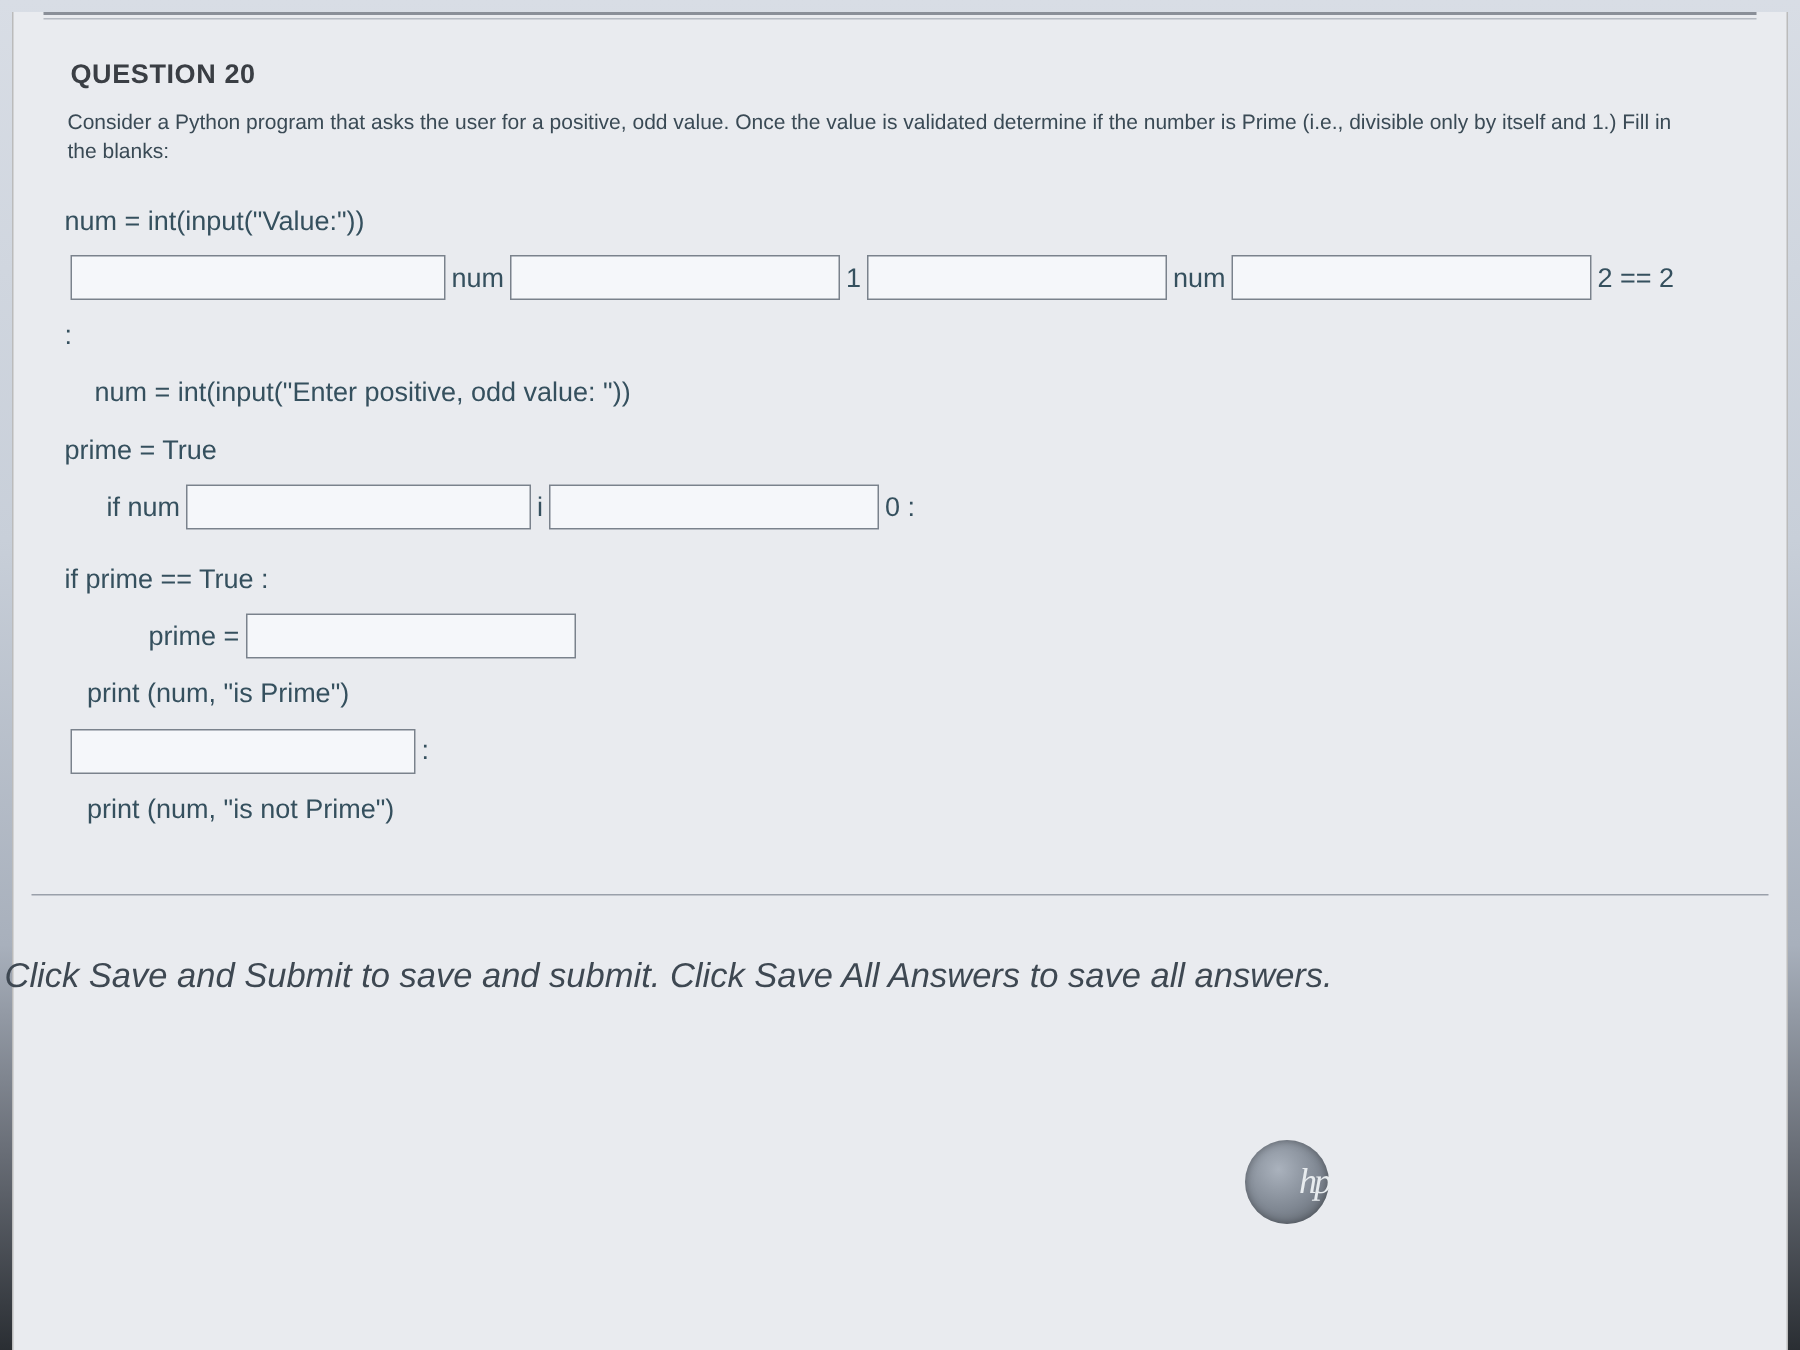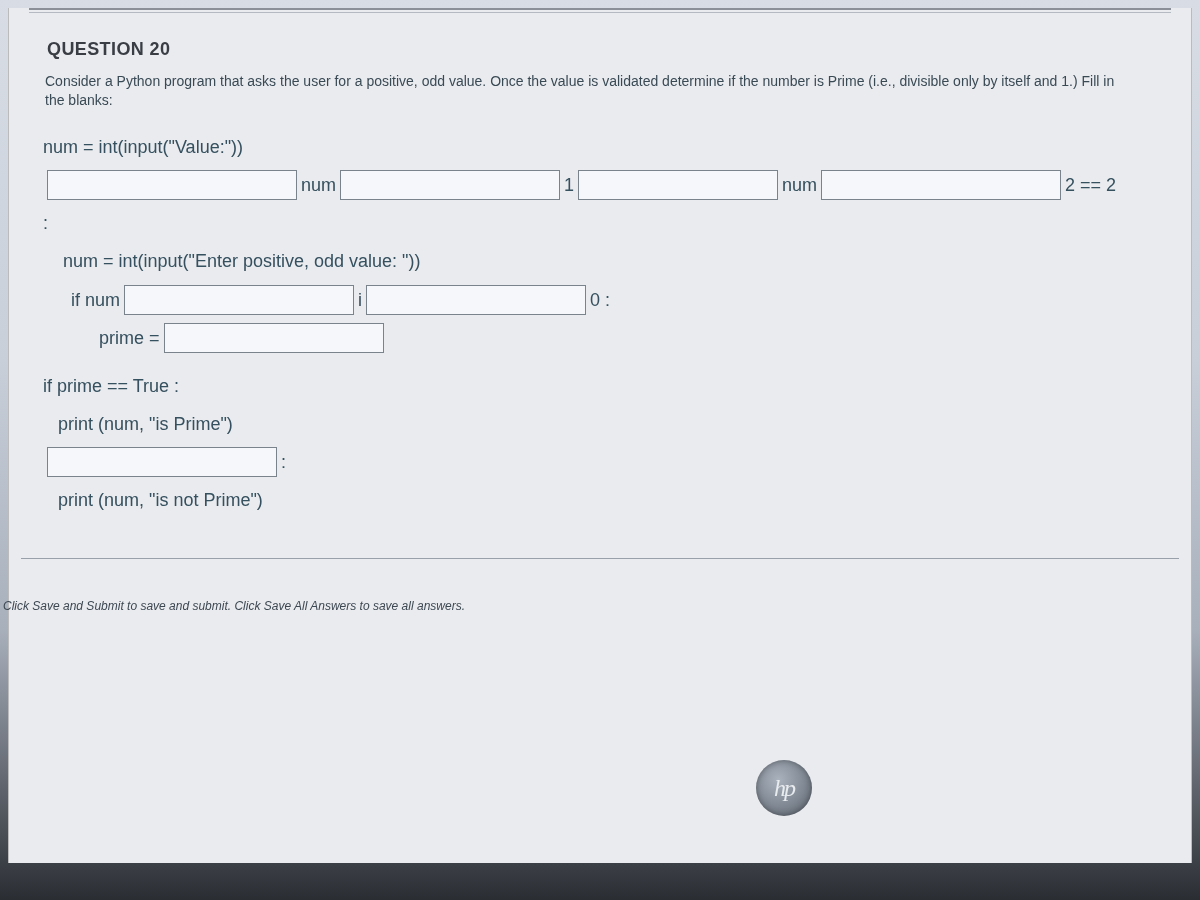--- a/index.html
+++ b/index.html
@@ -71,36 +71,36 @@
   }
   .indent1 { padding-left: 28px; }
   .indent2 { padding-left: 56px; }
   .hr-bottom {
     border: none;
     border-top: 1px solid #9aa0aa;
     margin: 40px 12px 0 12px;
   }
   .footer-note {
     font-style: italic;
-    font-size: 12px;
+    font-size: 23px;
     color: #3e4852;
     padding: 40px 0 0 0;
     margin-left: -6px;
   }
   .hp-logo {
     position: absolute;
-    left: 756px;
+    left: 830px;
     top: 760px;
     width: 56px;
     height: 56px;
     border-radius: 50%;
     background: radial-gradient(circle at 40% 35%, #aab2bd 0%, #7f8792 55%, #565c64 100%);
     display: flex;
     align-items: center;
-    justify-content: center;
+    justify-content: flex-end;
     font-style: italic;
     font-family: Georgia, 'Times New Roman', serif;
     font-size: 24px;
     color: #e8ecef;
     box-shadow: inset 0 0 6px rgba(0,0,0,0.35);
     letter-spacing: -2px;
   }
 </style>
 </head>
 <body>
@@ -132,37 +132,40 @@
       </div>
 
       <div class="code-line">
         <span class="code-text">:</span>
       </div>
 
       <div class="code-line">
         <span class="code-text">    num = int(input("Enter positive, odd value: "))</span>
       </div>
 
+      <div class="code-line">
+        <span class="code-text">prime = True</span>
+      </div>
 
 
       <div class="code-line indent1">
         <span class="code-text">if num</span>
         <input class="blank" style="width: 230px;">
         <span class="code-text">i</span>
         <input class="blank" style="width: 220px;">
         <span class="code-text">0 :</span>
       </div>
 
+      <div class="code-line" style="margin-top:14px">
+        <span class="code-text">if prime == True :</span>
+      </div>
+
       <div class="code-line indent2">
         <span class="code-text">prime =</span>
         <input class="blank" style="width: 220px;">
-      </div>
-
-      <div class="code-line" style="margin-top:14px">
-        <span class="code-text">if prime == True :</span>
       </div>
 
       <div class="code-line">
         <span class="code-text">   print (num, "is Prime")</span>
       </div>
 
       <div class="code-line">
         <input class="blank" style="width: 230px;">
         <span class="code-text">:</span>
       </div>

